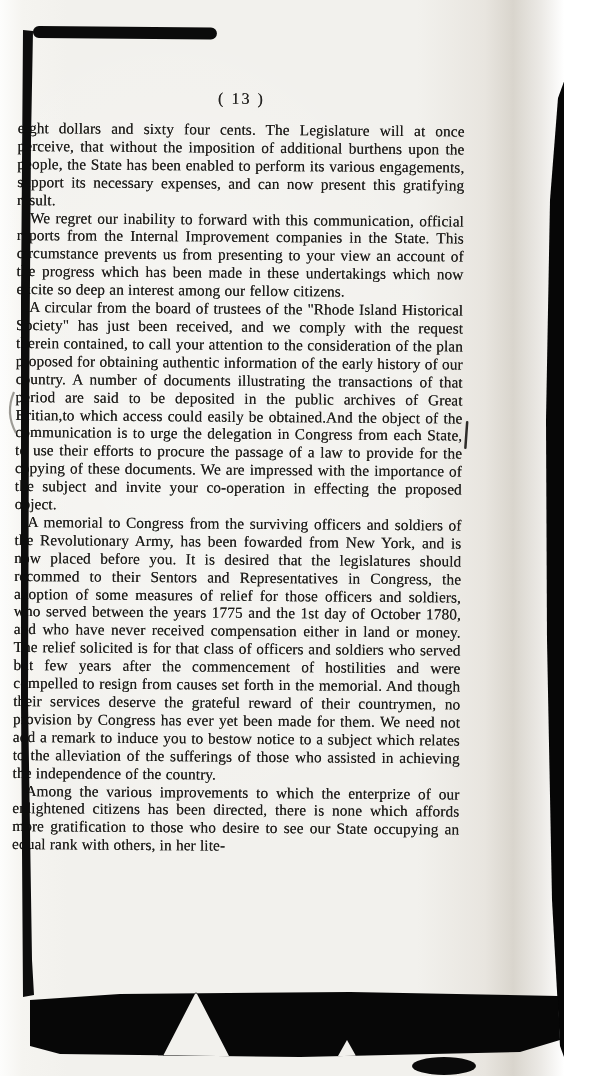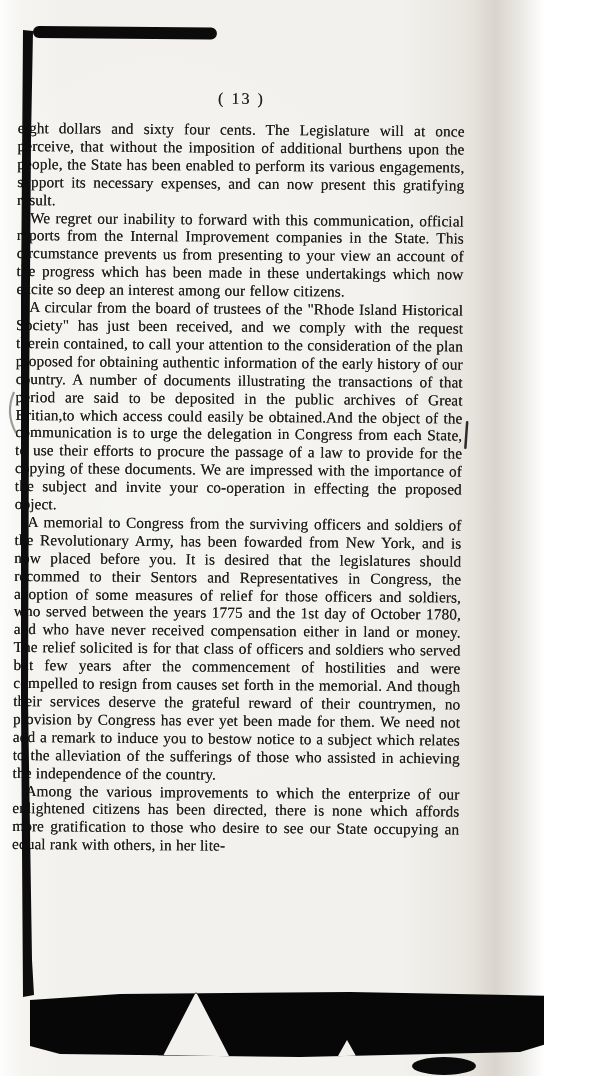--- a/index.html
+++ b/index.html
@@ -7,20 +7,21 @@
     padding: 0;
     background: #ffffff;
   }
   .viewport {
     position: relative;
     width: 544px;
     height: 1076px;
     overflow: hidden;
     background: #737373;
     font-family: "Liberation Serif", serif;
+    padding-left: 20px;
   }
   
   .paper {
     position: absolute;
     inset: 0;
     background:
       radial-gradient(ellipse 420px 600px at 30% 40%, rgba(255,255,255,0.35), rgba(255,255,255,0) 70%),
       linear-gradient(90deg,
         #fdfdfc 0%,
         #f5f4f0 4%,

